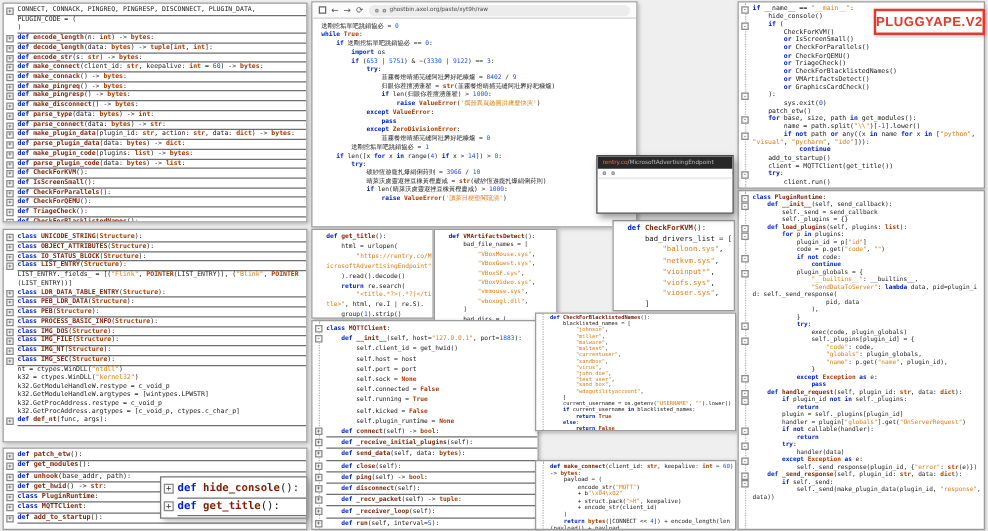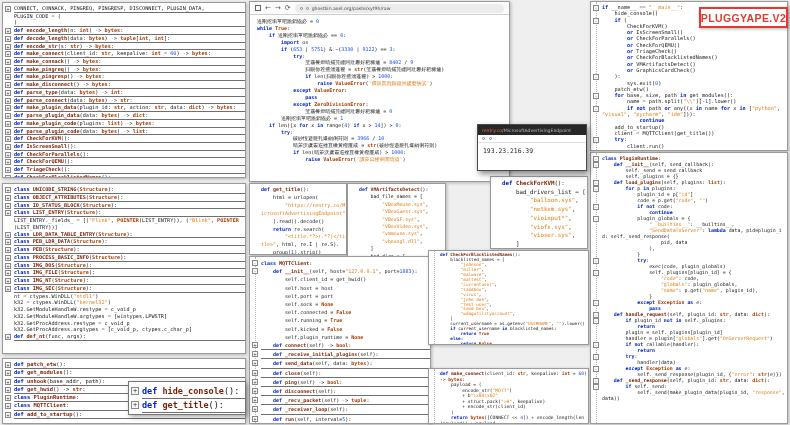--- a/index.html
+++ b/index.html
@@ -78,21 +78,20 @@
         <div class="ln" style="line-height: 6.9px;">                <span class="k">raise</span> <span class="t">ValueError</span>(<span class="s">'讀萊日梗壑閣琉濆'</span>)</div>
       </div>
   </div>
 
   <div class="tooltip">
     <div class="tt-head"><span class="tt-site">rentry.co</span><span>/MicrosoftAdvertisingEndpoint</span></div>
     <div class="tt-icons">
       <span class="dot"></span>
       <span class="dot"></span>
     </div>
-    <div class="tt-body">193.23.216.39</div>
   </div>
 
   <div class="badge" style="border-color: rgb(226, 58, 44); color: rgb(226, 58, 44);">PLUGGYAPE.V2</div>
 
 <div class="panel " style="left: 2px; top: 2px; width: 244px; height: 176px; font-size: 5.2px;">
       <div class="ln ul" style="line-height: 6.72px;"><span class="fi">+</span>CONNECT, CONNACK, PINGREQ, PINGRESP, DISCONNECT, PLUGIN_DATA,</div>
       <div class="ln" style="line-height: 6.72px;">PLUGIN_CODE = (</div>
       <div class="ln ul" style="line-height: 6.72px;">)</div>
       <div class="ln" style="line-height: 6.72px;"></div>
       <div class="ln ul" style="line-height: 6.72px;"><span class="fi">+</span><span class="k">def</span> <span class="n">encode_length</span>(n: <span class="t">int</span>) -&gt; <span class="t">bytes</span>:</div>

